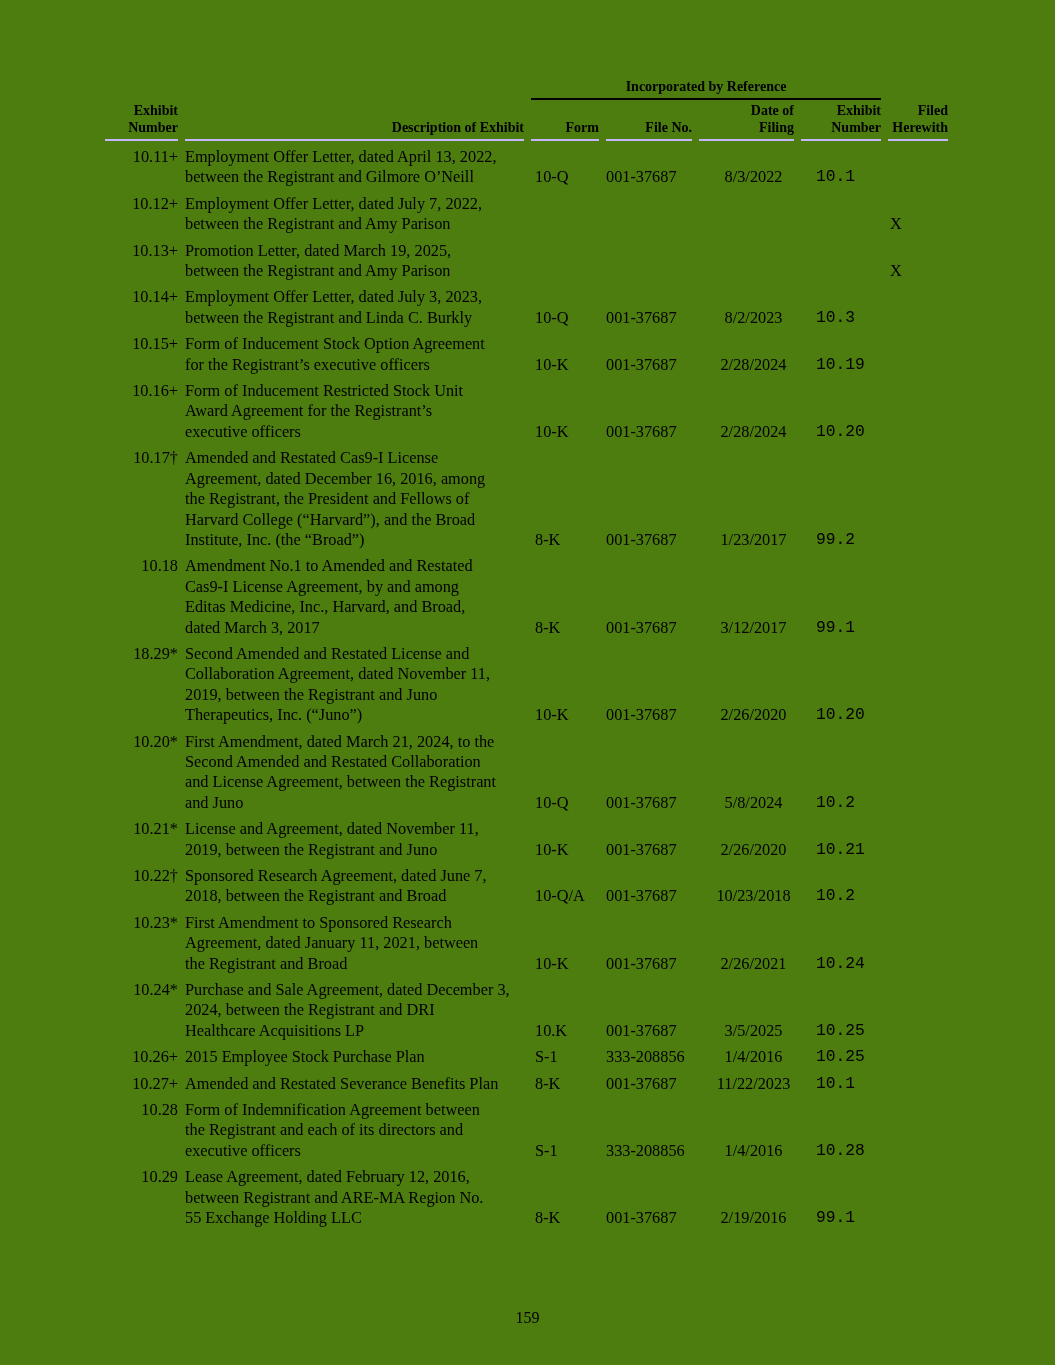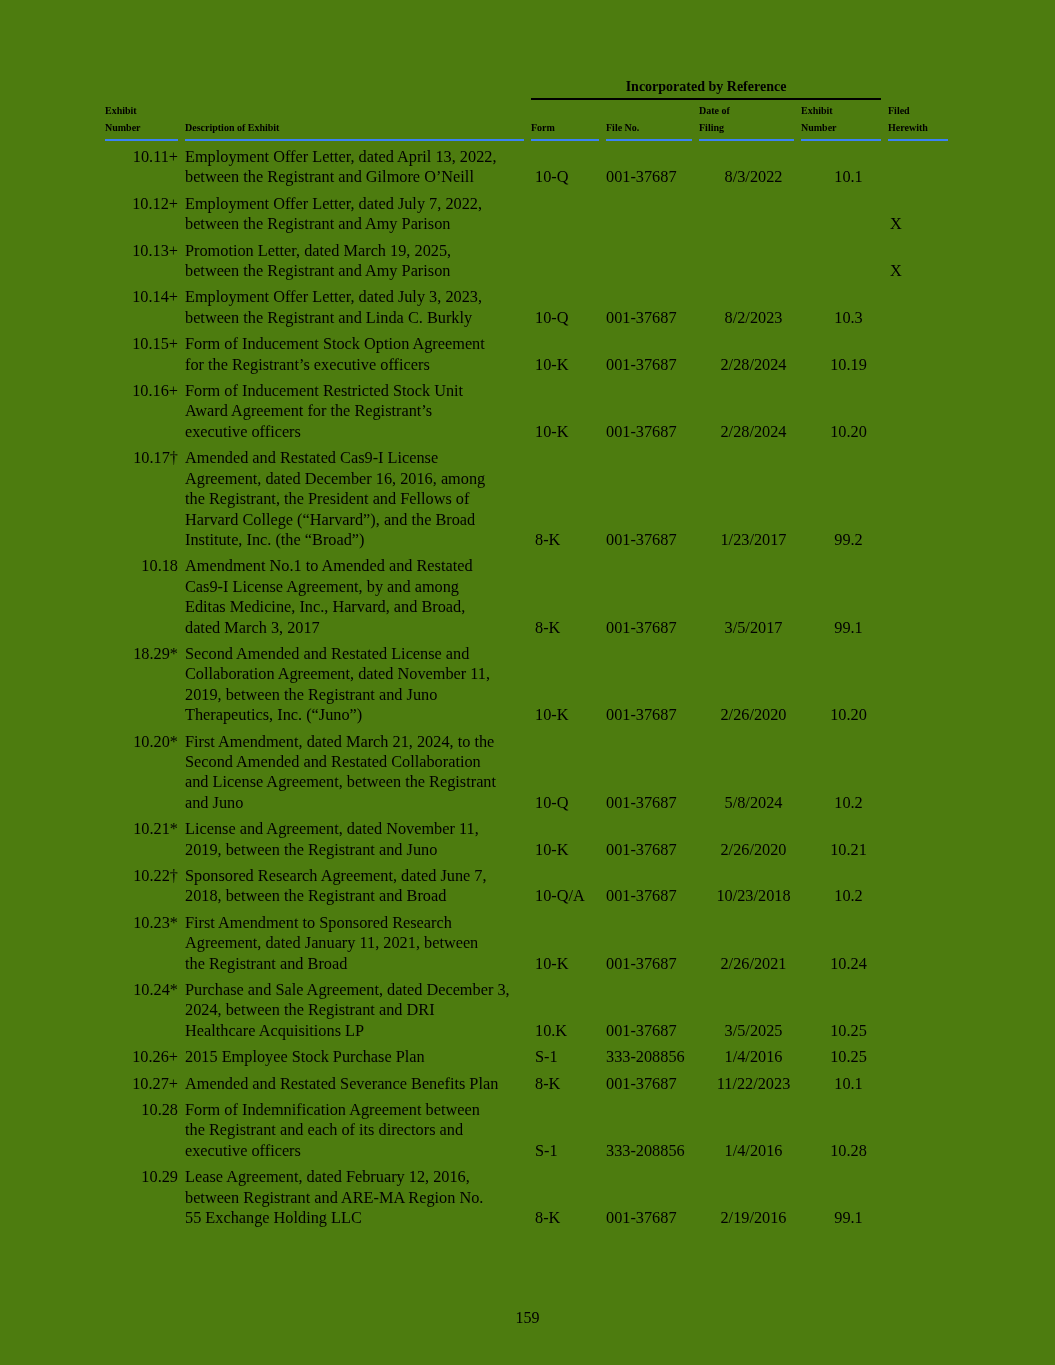--- a/index.html
+++ b/index.html
@@ -31,41 +31,41 @@
     vertical-align: bottom;
     padding: 0 0 3px 0;
     border-bottom: 2px solid #000;
   }
   td.nob { border: none; }
   tr.ibr-row { height: 32px; }
   
   tr.col-head { height: 39px; }
   tr.col-head th {
     font-weight: bold;
-    font-size: 10px;
+    font-size: 14px;
     line-height: 16.5px;
-    text-align: left;
+    text-align: right;
     vertical-align: bottom;
     padding: 3px 0 3px 0;
-    border-bottom: 2px solid #3b82f6;
+    border-bottom: 2px solid #c4b5fd;
     white-space: pre-line;
   }
   
   tbody td {
     font-size: 16.3px;
     line-height: 20.4px;
     padding: 6px 0 0 0;
     vertical-align: bottom;
   }
   td.c-num  { text-align: right; vertical-align: top; }
   td.c-desc { text-align: left; vertical-align: top; white-space: pre-line; }
   td.c-form { text-align: left; padding-left: 4px; }
   td.c-file { text-align: left; }
   td.c-date { text-align: center; padding-left: 14px; }
-  td.c-ex2  { text-align: center; padding-left: 15px; }
+  td.c-ex2  { text-align: left; padding-left: 15px; font-family: Liberation Mono, monospace; }
   td.c-filed{ text-align: left; padding-left: 2px; }
   .pageno {
     position: absolute;
     top: 1309px;
     left: 0;
     width: 1055px;
     text-align: center;
     font-size: 16px;
   }
 </style>
@@ -180,21 +180,21 @@
           <td class="c-filed"></td>
         </tr>
         <tr>
           <td class="c-num">10.18</td>
           <td class="c-desc">Amendment No.1 to Amended and Restated
 Cas9-I License Agreement, by and among
 Editas Medicine, Inc., Harvard, and Broad,
 dated March 3, 2017</td>
           <td class="c-form">8-K</td>
           <td class="c-file">001-37687</td>
-          <td class="c-date">3/5/2017</td>
+          <td class="c-date">3/12/2017</td>
           <td class="c-ex2">99.1</td>
           <td class="c-filed"></td>
         </tr>
         <tr>
           <td class="c-num">18.29*</td>
           <td class="c-desc">Second Amended and Restated License and
 Collaboration Agreement, dated November 11,
 2019, between the Registrant and Juno
 Therapeutics, Inc. (“Juno”)</td>
           <td class="c-form">10-K</td>

